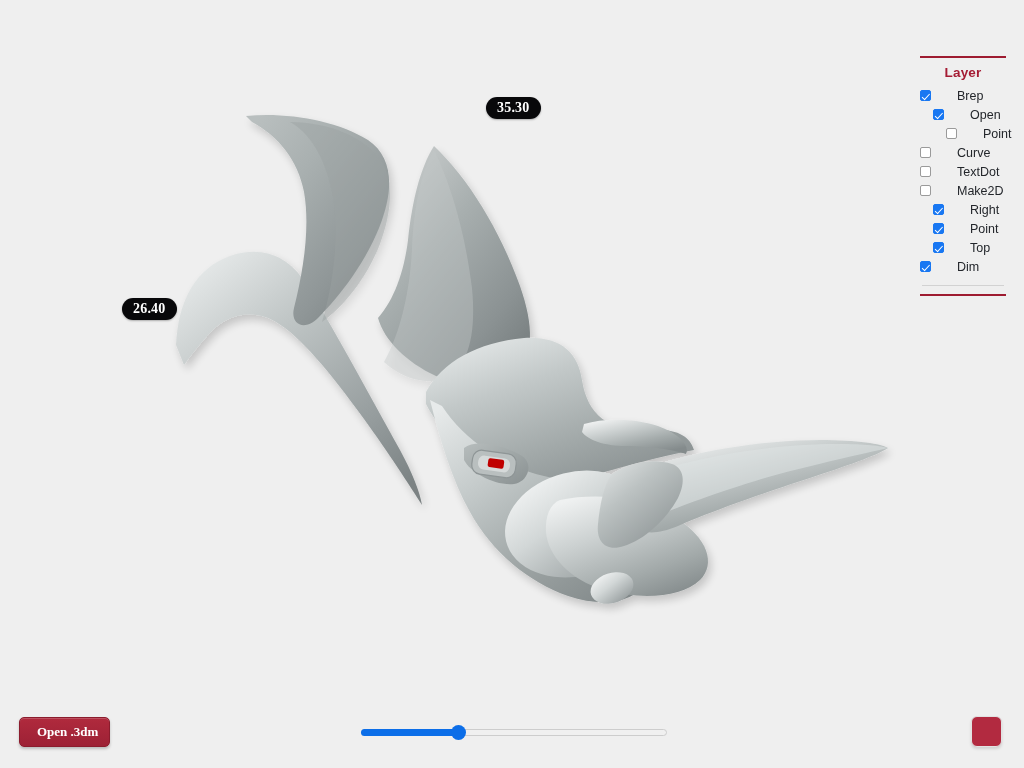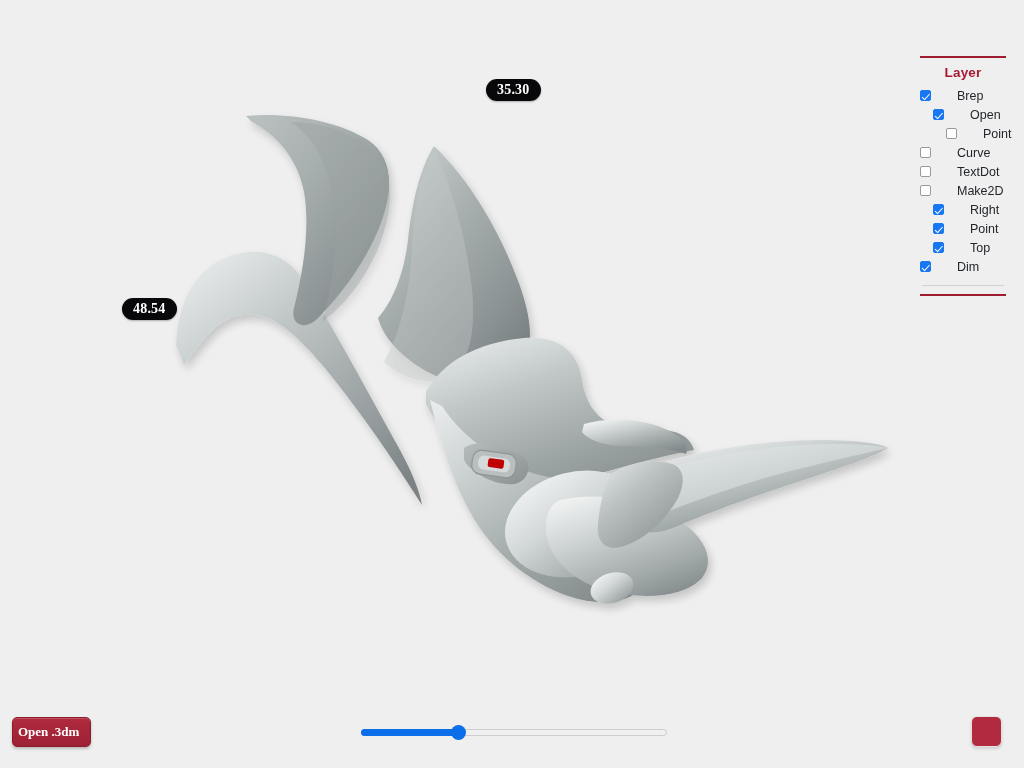--- a/index.html
+++ b/index.html
@@ -33,21 +33,21 @@
     font-family: "Liberation Serif", serif;
     font-weight: bold;
     font-size: 14px;
     letter-spacing: 0.2px;
     padding: 4px 11px 5px 11px;
     border-radius: 11px;
     line-height: 13px;
     white-space: nowrap;
     box-shadow: 0 1px 2px rgba(0,0,0,0.28);
   }
-  #dot-0 { left: 486px; top: 79px; }
+  #dot-0 { left: 486px; top: 97px; }
   #dot-1 { left: 122px; top: 298px; }
 
   
   #layer-panel {
     position: absolute;
     left: 920px; top: 20px;
     width: 86px;
     margin-top: 36px;
   }
   .panel-rule-top {
@@ -107,27 +107,27 @@
     white-space: nowrap;
   }
   .layer-row.small .lbl { font-size: 10px; margin-left: 6px; color: #23262b; }
   .ind-0 { margin-left: 0px; }
   .ind-1 { margin-left: 13px; }
   .ind-2 { margin-left: 26px; }
 
   
   #open-btn {
     position: absolute;
-    left: 12px; top: 717px;
+    left: 19px; top: 717px;
     background: linear-gradient(#b02a3d, #9d2135);
     color: #ffffff;
     font-family: "Liberation Serif", serif;
     font-weight: bold;
     font-size: 13px;
-    padding: 7px 11px 8px 5px;
+    padding: 7px 11px 8px 17px;
     border: 1px solid #8b1c2d;
     border-radius: 5px;
     box-shadow: 0 2px 3px rgba(0,0,0,0.22), inset 0 1px 0 rgba(255,255,255,0.18);
     cursor: pointer;
     white-space: nowrap;
     line-height: 13px;
   }
 
   #slider-wrap {
     position: absolute;
@@ -362,21 +362,21 @@
         <path d="M584,424
                  C 604,418 634,418 658,426
                  C 680,434 690,446 686,454
                  C 674,450 650,446 626,446
                  C 604,446 588,440 582,432 Z" fill="url(#gHorn)"></path>
 
       </g>
     </svg>
 
     <div class="dim-dot" id="dot-0">35.30</div>
-    <div class="dim-dot" id="dot-1">48.54</div>
+    <div class="dim-dot" id="dot-1">26.40</div>
   </div>
 
   <div id="layer-panel">
     <div class="panel-rule-top"></div>
     <div id="panel-title">Layer</div>
 
     <div id="layer-list">
         <div class="layer-row">
           <div class="cb ind-0 on"></div>
           <div class="lbl">Brep</div>

